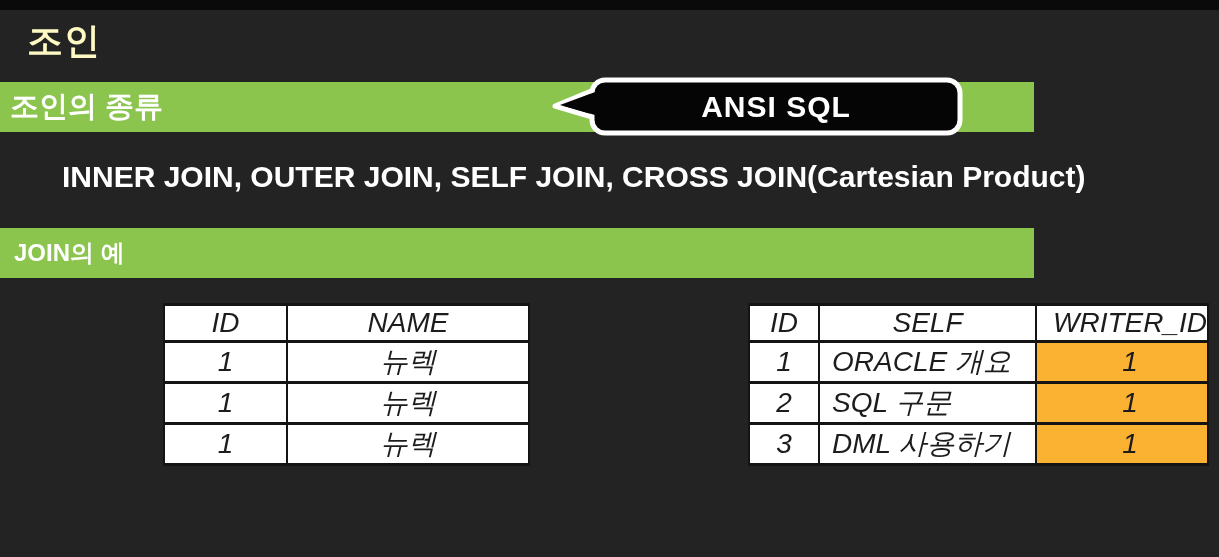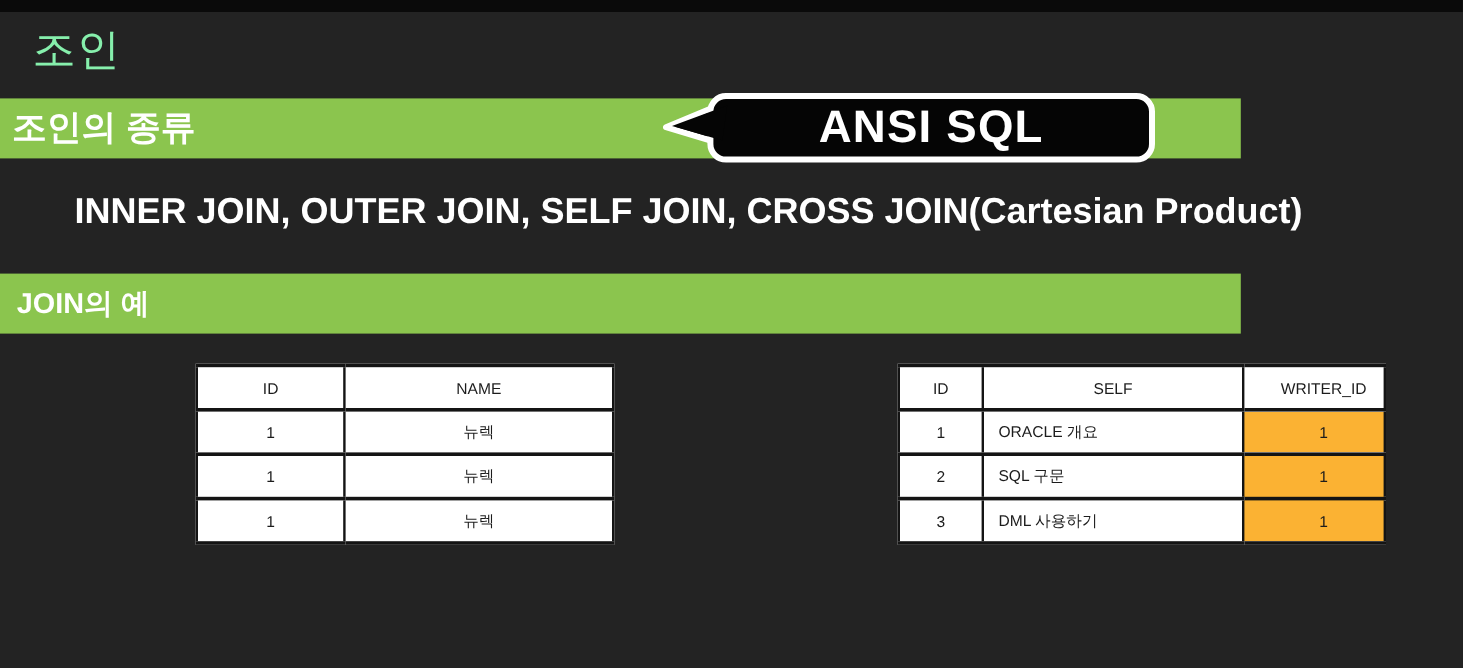--- a/index.html
+++ b/index.html
@@ -10,21 +10,21 @@
     font-family: "Liberation Sans", sans-serif;
     overflow: hidden;
   }
   .top-strip {
     position: absolute; left: 0; top: 0;
     width: 1219px; height: 10px;
     background: #0a0a0a;
   }
   .page-title {
     position: absolute; left: 27px; top: 17px;
-    font-size: 36px; font-weight: normal; color: #86efac;
+    font-size: 36px; font-weight: bold; color: #fef9c3;
     letter-spacing: 1px;
   }
   .green-bar {
     position: absolute; left: 0; width: 1034px; height: 50px;
     background: #8bc54e;
     display: flex; align-items: center;
     color: #ffffff; font-weight: bold;
   }
   .green-bar-1 { top: 82px; font-size: 29px; padding-left: 10px; }
   .green-bar-2 { top: 228px; font-size: 24px; padding-left: 14px; }
@@ -36,44 +36,44 @@
     color: #ffffff; font-size: 30px; font-weight: bold;
   }
   .bubble-svg {
     position: absolute; left: 546px; top: 75px;
     width: 424px; height: 64px;
   }
   .bubble-label {
     position: absolute; left: 592px; top: 80px;
     width: 368px; height: 53px;
     display: flex; align-items: center; justify-content: center;
-    color: #ffffff; font-size: 38px; font-weight: bold;
+    color: #ffffff; font-size: 30px; font-weight: bold;
     letter-spacing: 1px;
   }
   table {
     position: absolute; top: 303px;
     border-collapse: collapse;
     background: #ffffff;
     table-layout: fixed;
-    font-size: 13px; color: #1c1c1c;
+    font-size: 28px; color: #1c1c1c; font-style: italic;
   }
   th, td {
     border-left: 2px solid #141414;
     border-right: 2px solid #141414;
     border-top: 3px solid #141414;
     border-bottom: 3px solid #141414;
     height: 37px;
     text-align: center;
     font-weight: normal;
     background: #ffffff;
     overflow: hidden;
   }
   .member-table { left: 163px; }
   .member-table th:nth-child(1), .member-table td:nth-child(1) { width: 123px; }
-  .member-table th:nth-child(2), .member-table td:nth-child(2) { width: 224px; }
+  .member-table th:nth-child(2), .member-table td:nth-child(2) { width: 242px; }
   .board-table { left: 748px; }
   .board-table th:nth-child(1), .board-table td:nth-child(1) { width: 70px; }
   .board-table th:nth-child(2), .board-table td:nth-child(2) { width: 217px; }
   .board-table th:nth-child(3), .board-table td:nth-child(3) { width: 118px; padding-left: 16px; }
   .board-table td:nth-child(2) { text-align: left; padding-left: 12px; }
   .board-table td:nth-child(3) { background: #fbb233; }
 </style>
 </head>
 <body>
 

